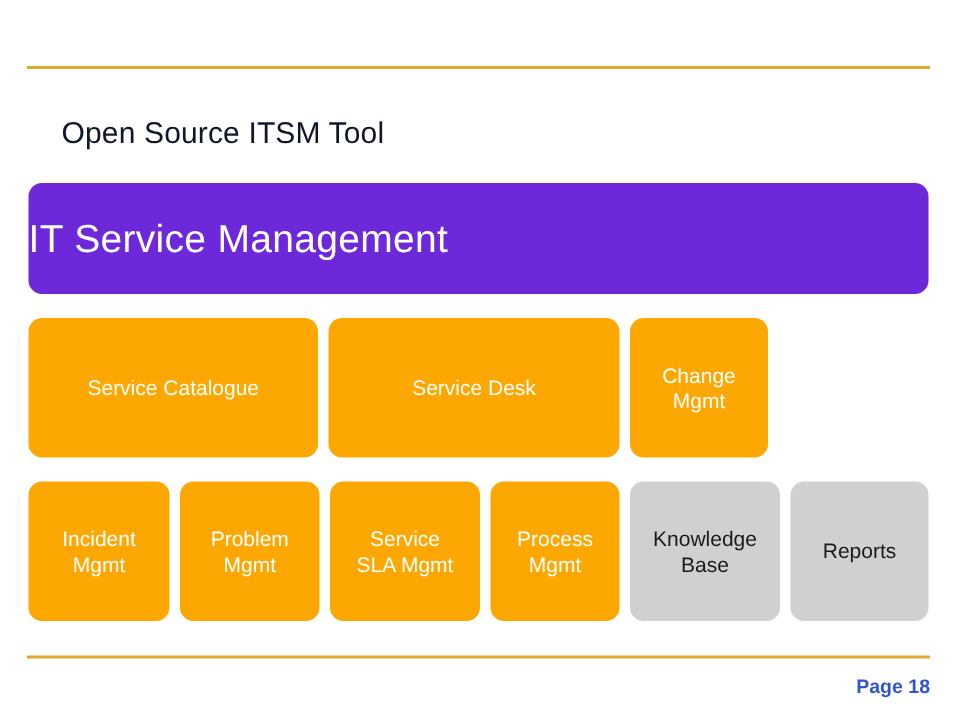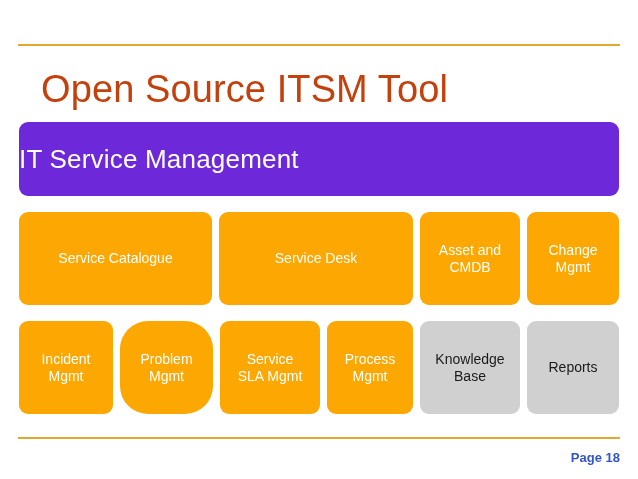--- a/index.html
+++ b/index.html
@@ -27,23 +27,23 @@
     background: #E0A830;
   }
   .rule.top    { top: 44px; }
   .rule.bottom { top: 437px; }
 
   
   .slide-title {
     position: absolute;
     left: 41px;
     top: 70px;
-    font-size: 38px;
+    font-size: 20px;
     line-height: 38px;
-    color: #c2410c;
+    color: #0f172a;
     font-weight: 400;
     letter-spacing: 0.1px;
     white-space: nowrap;
   }
 
   
   .diagram {
     position: absolute;
     left: 19px;
     top: 122px;
@@ -118,32 +118,29 @@
       <span>IT Service Management</span>
     </div>
 
     <div class="row">
         <div class="cell orange" style="flex: 0 0 193px;">
           <span class="lbl">Service Catalogue</span>
         </div>
         <div class="cell orange" style="flex: 0 0 194px;">
           <span class="lbl">Service Desk</span>
         </div>
-        <div class="cell orange" style="flex: 0 0 100px;">
-          <span class="lbl">Asset and<br>CMDB</span>
-        </div>
         <div class="cell orange" style="flex: 0 0 92px;">
           <span class="lbl">Change<br>Mgmt</span>
         </div>
       </div>
     <div class="row">
         <div class="cell orange" style="flex: 0 0 94px;">
           <span class="lbl">Incident<br>Mgmt</span>
         </div>
-        <div class="cell orange" style="flex: 0 0 93px; border-radius: 28px;">
+        <div class="cell orange" style="flex: 0 0 93px;">
           <span class="lbl">Problem<br>Mgmt</span>
         </div>
         <div class="cell orange" style="flex: 0 0 100px;">
           <span class="lbl">Service<br>SLA Mgmt</span>
         </div>
         <div class="cell orange" style="flex: 0 0 86px;">
           <span class="lbl">Process<br>Mgmt</span>
         </div>
         <div class="cell grey" style="flex: 0 0 100px; align-items: center;">
           <span class="lbl">Knowledge<br>Base</span>

